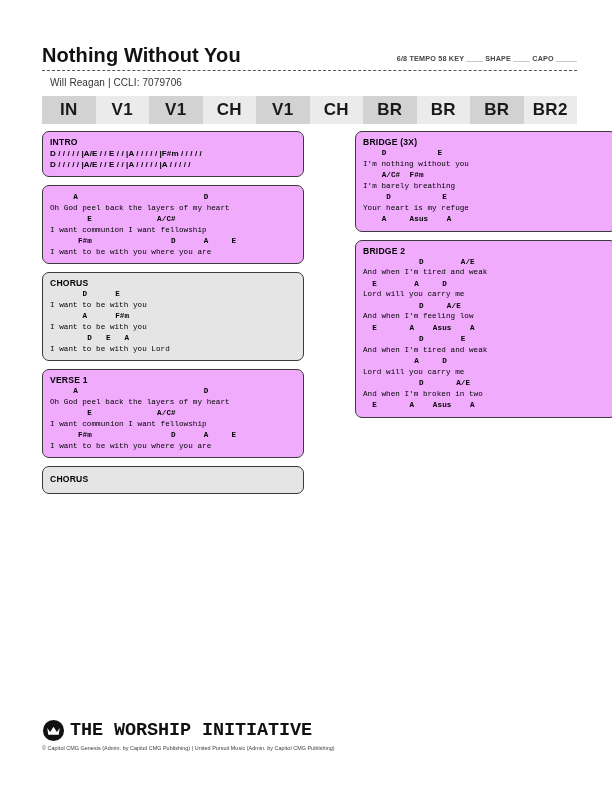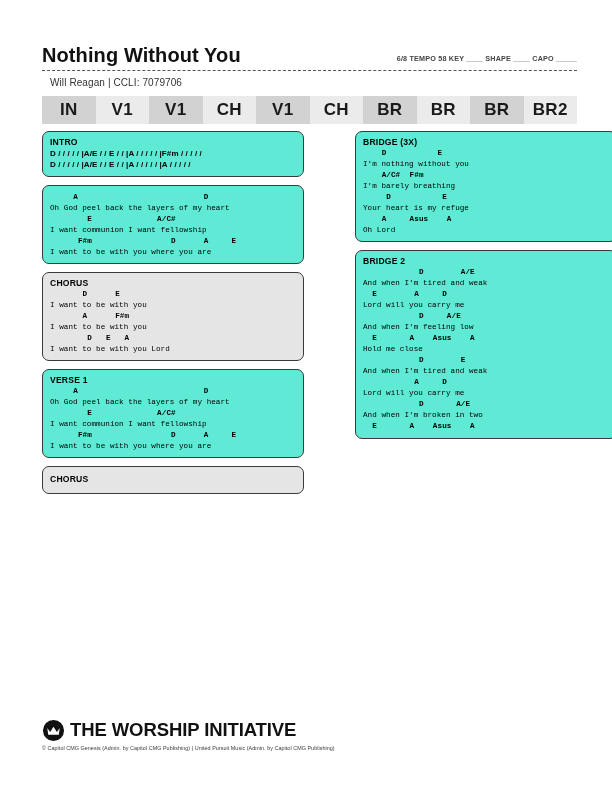--- a/index.html
+++ b/index.html
@@ -108,21 +108,21 @@
     left: 315px;
     top: 131px;
     width: 262px;
     padding-left: 40px;
   }
 
   .block {
     box-sizing: border-box;
     border: 1px solid #3a3a3a;
     border-radius: 7px;
-    background: #5eead4;
+    background: #f0abfc;
     padding: 5px 7px 6px 7px;
     margin-bottom: 8px;
   }
   .block.shaded {
     background: #e5e5e5;
   }
   .block-title {
     font-size: 8.6px;
     font-weight: bold;
     letter-spacing: 0.2px;
@@ -180,20 +180,21 @@
     height: 23px;
     flex: 0 0 auto;
   }
   .brand-name {
     margin-left: 5px;
     font-size: 18.5px;
     font-weight: bold;
     letter-spacing: -0.1px;
     color: #111;
     white-space: nowrap;
+    font-family: Liberation Mono, monospace;
   }
   .copyright {
     margin-top: 3px;
     font-size: 5.4px;
     color: #3a3a3a;
     letter-spacing: 0.05px;
     white-space: nowrap;
   }
 </style>
 </head>
@@ -299,41 +300,39 @@
       <div class="pair">
         <div class="chordline">    A/C#  F#m</div>
         <div class="lyricline">I'm barely breathing</div>
       </div>
       <div class="pair">
         <div class="chordline">     D           E</div>
         <div class="lyricline">Your heart is my refuge</div>
       </div>
       <div class="pair">
         <div class="chordline">    A     Asus    A</div>
-        <div class="lyricline">Oh Lord</div>
       </div>
     </div>
 
     <div class="block">
       <div class="block-title">BRIDGE 2</div>
       <div class="pair">
         <div class="chordline">            D        A/E</div>
         <div class="lyricline">And when I'm tired and weak</div>
       </div>
       <div class="pair">
         <div class="chordline">  E        A     D</div>
         <div class="lyricline">Lord will you carry me</div>
       </div>
       <div class="pair">
         <div class="chordline">            D     A/E</div>
         <div class="lyricline">And when I'm feeling low</div>
       </div>
       <div class="pair">
         <div class="chordline">  E       A    Asus    A</div>
-        <div class="lyricline">Hold me close</div>
       </div>
       <div class="pair">
         <div class="chordline">            D        E</div>
         <div class="lyricline">And when I'm tired and weak</div>
       </div>
       <div class="pair">
         <div class="chordline">           A     D</div>
         <div class="lyricline">Lord will you carry me</div>
       </div>
       <div class="pair">

